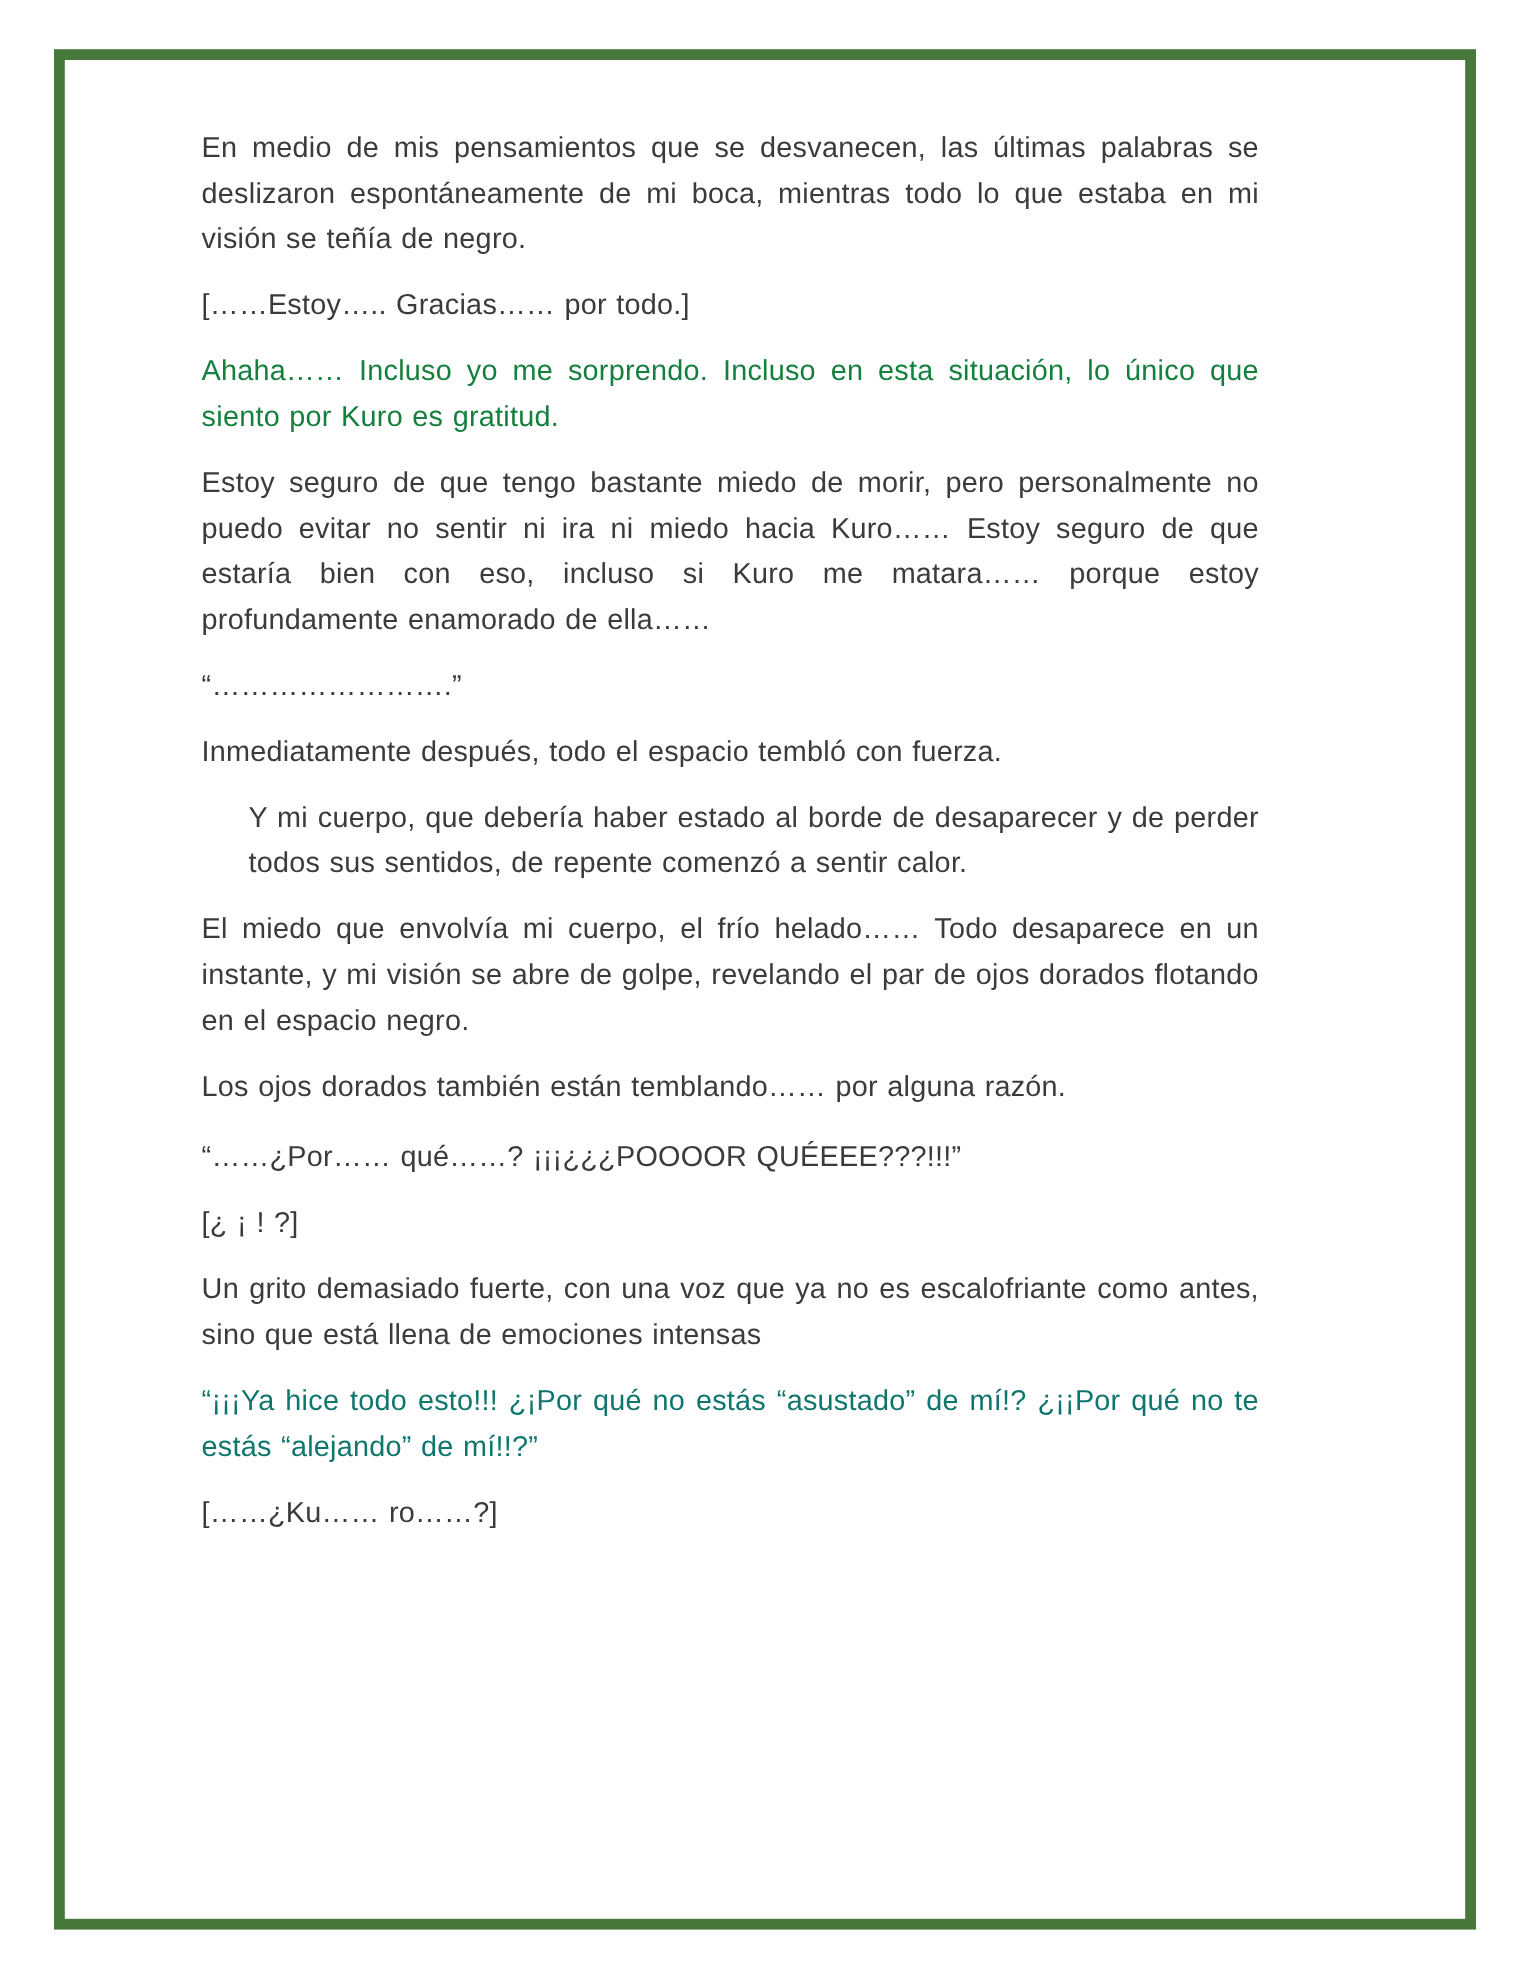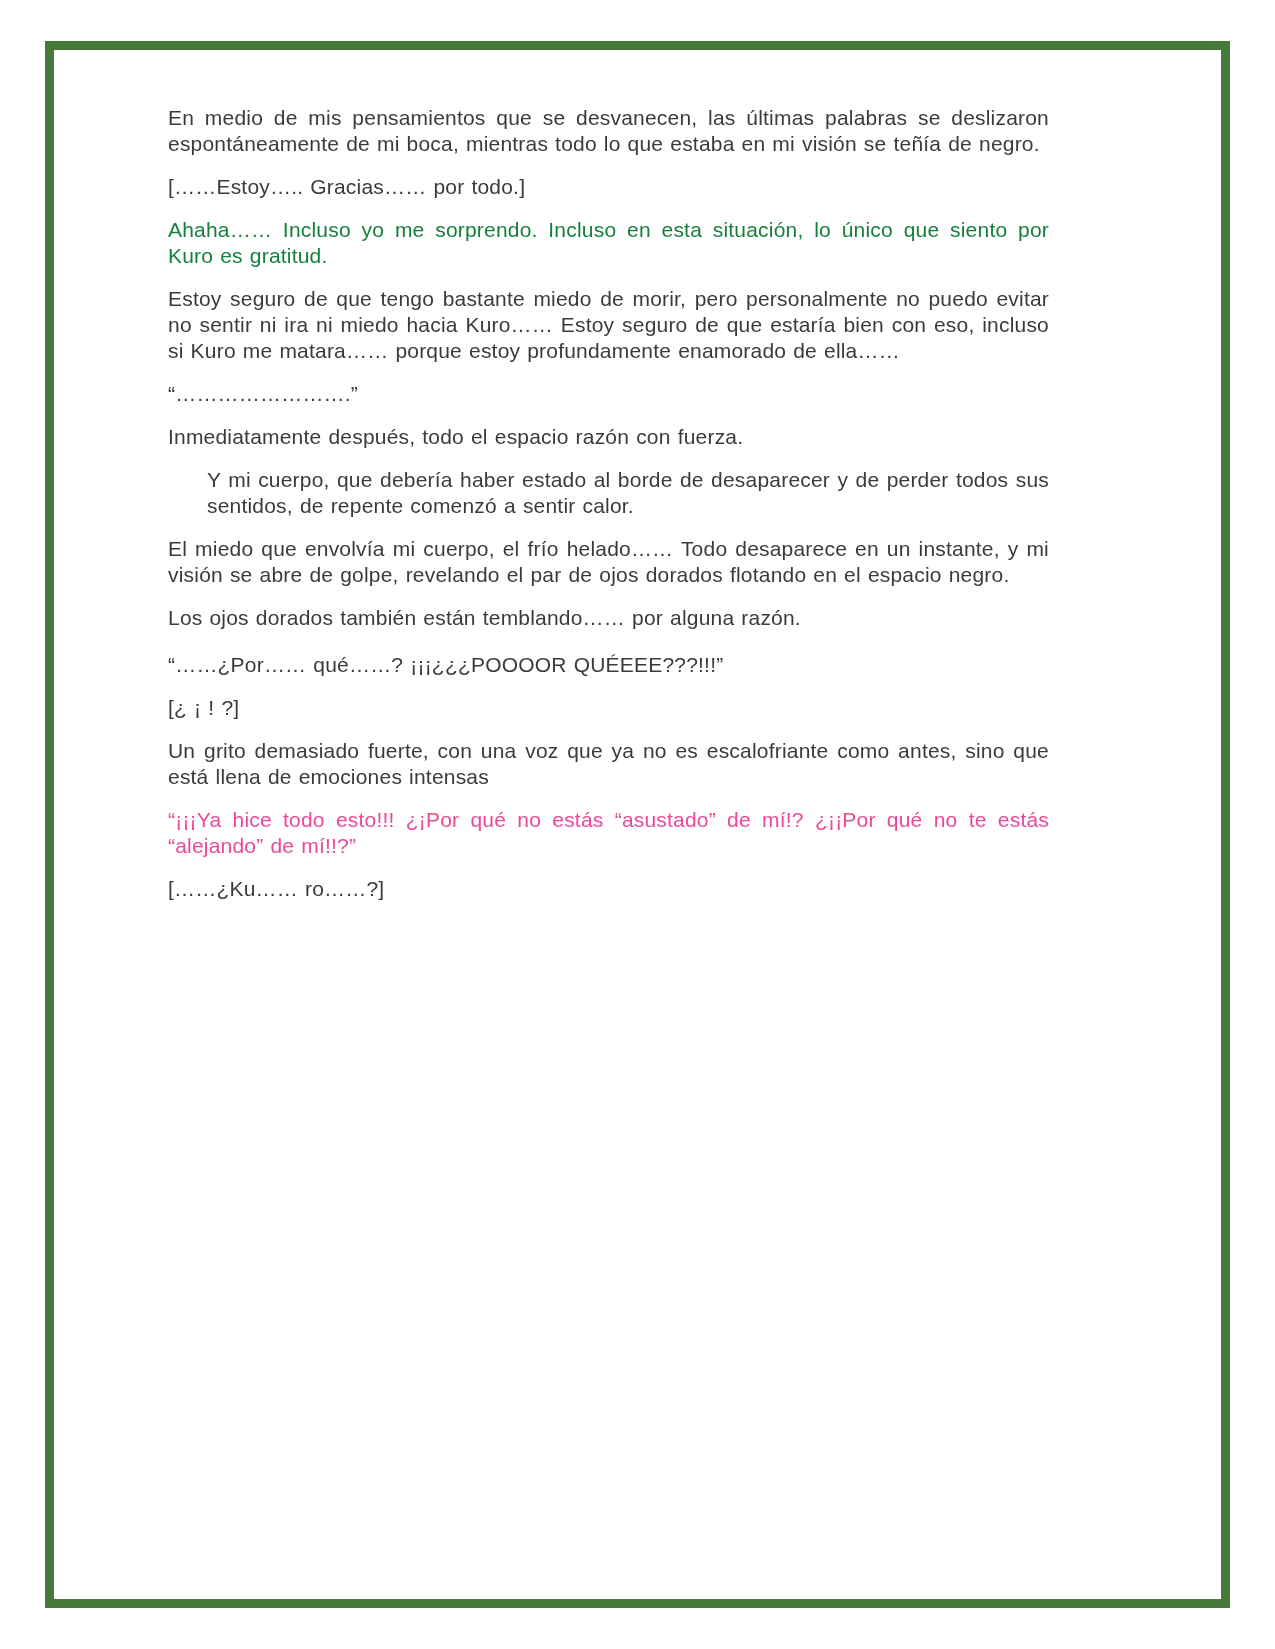--- a/index.html
+++ b/index.html
@@ -25,43 +25,43 @@
     box-sizing: border-box;
     background: #ffffff;
   }
   .content {
     position: absolute;
     left: 168px;
     top: 105px;
     width: 881px;
   }
   .para {
-    font-size: 21px;
-    line-height: 26px;
+    font-size: 24px;
+    line-height: 38px;
     color: #3b3b3b;
     text-align: justify;
     margin: 0 0 17px 0;
     letter-spacing: 0.2px;
     word-spacing: 1px;
   }
 </style>
 </head>
 <body>
 
 <div class="page">
   <div class="page-border" style="border-color: rgb(71, 121, 58);"></div>
   <div class="content">
     <p class="para" style="color: rgb(59, 59, 59);">En medio de mis pensamientos que se desvanecen, las últimas palabras se deslizaron espontáneamente de mi boca, mientras todo lo que estaba en mi visión se teñía de negro.</p>
     <p class="para" style="color: rgb(59, 59, 59);">[……Estoy….. Gracias…… por todo.]</p>
     <p class="para" style="color: #15803d;">Ahaha…… Incluso yo me sorprendo. Incluso en esta situación, lo único que siento por Kuro es gratitud.</p>
     <p class="para" style="color: rgb(59, 59, 59);">Estoy seguro de que tengo bastante miedo de morir, pero personalmente no puedo evitar no sentir ni ira ni miedo hacia Kuro…… Estoy seguro de que estaría bien con eso, incluso si Kuro me matara…… porque estoy profundamente enamorado de ella……</p>
     <p class="para" style="color: rgb(59, 59, 59);">“…………………….”</p>
-    <p class="para" style="color: rgb(59, 59, 59);">Inmediatamente después, todo el espacio razón con fuerza.</p>
+    <p class="para" style="color: rgb(59, 59, 59);">Inmediatamente después, todo el espacio tembló con fuerza.</p>
     <p class="para" style="color: rgb(59, 59, 59); margin-left: 39px;">Y mi cuerpo, que debería haber estado al borde de desaparecer y de perder todos sus sentidos, de repente comenzó a sentir calor.</p>
     <p class="para" style="color: rgb(59, 59, 59);">El miedo que envolvía mi cuerpo, el frío helado…… Todo desaparece en un instante, y mi visión se abre de golpe, revelando el par de ojos dorados flotando en el espacio negro.</p>
     <p class="para" style="color: rgb(59, 59, 59);">Los ojos dorados también están temblando…… por alguna razón.</p>
     <p class="para" style="color: rgb(59, 59, 59); margin-top: 21px;">“……¿Por…… qué……? ¡¡¡¿¿¿POOOOR QUÉEEE???!!!”</p>
     <p class="para" style="color: rgb(59, 59, 59);">[¿ ¡ ! ?]</p>
     <p class="para" style="color: rgb(59, 59, 59);">Un grito demasiado fuerte, con una voz que ya no es escalofriante como antes, sino que está llena de emociones intensas</p>
-    <p class="para" style="color: #ec4899;">“¡¡¡Ya hice todo esto!!! ¿¡Por qué no estás “asustado” de mí!? ¿¡¡Por qué no te estás “alejando” de mí!!?”</p>
+    <p class="para" style="color: #0f766e;">“¡¡¡Ya hice todo esto!!! ¿¡Por qué no estás “asustado” de mí!? ¿¡¡Por qué no te estás “alejando” de mí!!?”</p>
     <p class="para" style="color: rgb(59, 59, 59);">[……¿Ku…… ro……?]</p>
   </div>
 </div>
 
 </body></html>

